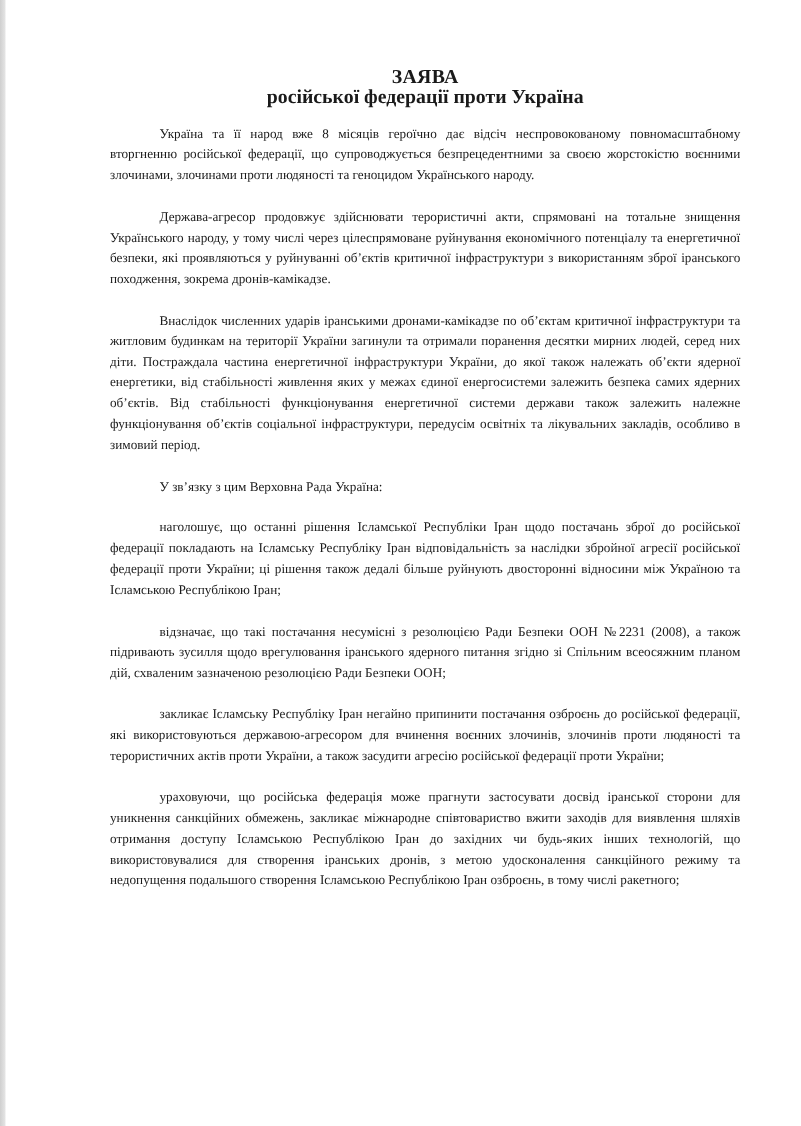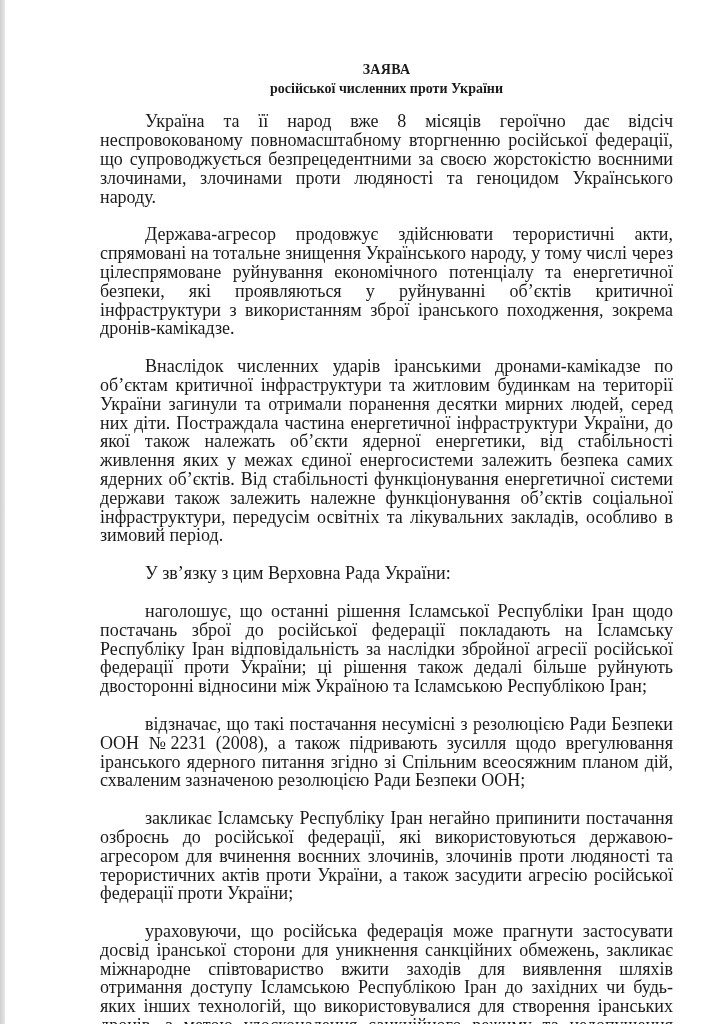--- a/index.html
+++ b/index.html
@@ -23,47 +23,47 @@
     }
     .page {
       position: absolute;
       left: 100px;
       top: 60px;
       width: 573px;
     }
     .title-block {
       text-align: center;
       font-weight: bold;
-      font-size: 14px;
+      font-size: 18px;
       line-height: 19.2px;
       margin: 0 0 14px 0;
     }
     .title-block div { white-space: nowrap; }
     .title-block .t-main { letter-spacing: 0.3px; }
     .para {
-      font-size: 18px;
+      font-size: 12px;
       line-height: 18.8px;
       text-align: justify;
       text-indent: 45px;
       margin: 0 0 19px 0;
       hyphens: none;
     }
   </style>
 </head>
 <body>
 
 <div class="edge-left"></div>
 
 <div class="page">
   <div class="title-block">
     <div class="t-main">ЗАЯВА</div>
-    <div>російської численних проти України</div>
+    <div>російської федерації проти Україна</div>
   </div>
 
   <p class="para">Україна та її народ вже 8 місяців героїчно дає відсіч неспровокованому повномасштабному вторгненню російської федерації, що супроводжується безпрецедентними за своєю жорстокістю воєнними злочинами, злочинами проти людяності та геноцидом Українського народу.</p>
   <p class="para">Держава-агресор продовжує здійснювати терористичні акти, спрямовані на тотальне знищення Українського народу, у тому числі через цілеспрямоване руйнування економічного потенціалу та енергетичної безпеки, які проявляються у руйнуванні об’єктів критичної інфраструктури з використанням зброї іранського походження, зокрема дронів-камікадзе.</p>
   <p class="para">Внаслідок численних ударів іранськими дронами-камікадзе по об’єктам критичної інфраструктури та житловим будинкам на території України загинули та отримали поранення десятки мирних людей, серед них діти. Постраждала частина енергетичної інфраструктури України, до якої також належать об’єкти ядерної енергетики, від стабільності живлення яких у межах єдиної енергосистеми залежить безпека самих ядерних об’єктів. Від стабільності функціонування енергетичної системи держави також залежить належне функціонування об’єктів соціальної інфраструктури, передусім освітніх та лікувальних закладів, особливо в зимовий період.</p>
-  <p class="para">У зв’язку з цим Верховна Рада України:</p>
+  <p class="para">У зв’язку з цим Верховна Рада Україна:</p>
   <p class="para">наголошує, що останні рішення Ісламської Республіки Іран щодо постачань зброї до російської федерації покладають на Ісламську Республіку Іран відповідальність за наслідки збройної агресії російської федерації проти України; ці рішення також дедалі більше руйнують двосторонні відносини між Україною та Ісламською Республікою Іран;</p>
   <p class="para">відзначає, що такі постачання несумісні з резолюцією Ради Безпеки ООН №2231 (2008), а також підривають зусилля щодо врегулювання іранського ядерного питання згідно зі Спільним всеосяжним планом дій, схваленим зазначеною резолюцією Ради Безпеки ООН;</p>
   <p class="para">закликає Ісламську Республіку Іран негайно припинити постачання озброєнь до російської федерації, які використовуються державою-агресором для вчинення воєнних злочинів, злочинів проти людяності та терористичних актів проти України, а також засудити агресію російської федерації проти України;</p>
   <p class="para">ураховуючи, що російська федерація може прагнути застосувати досвід іранської сторони для уникнення санкційних обмежень, закликає міжнародне співтовариство вжити заходів для виявлення шляхів отримання доступу Ісламською Республікою Іран до західних чи будь-яких інших технологій, що використовувалися для створення іранських дронів, з метою удосконалення санкційного режиму та недопущення подальшого створення Ісламською Республікою Іран озброєнь, в тому числі ракетного;</p>
 </div>
 
 </body></html>

